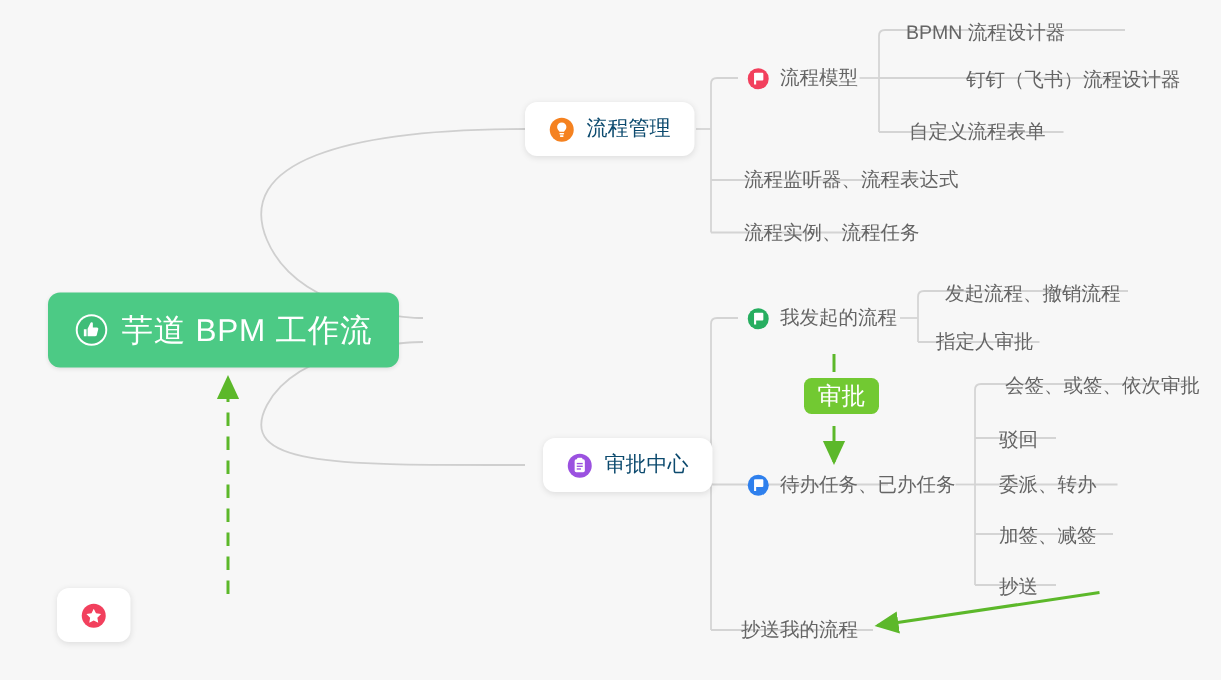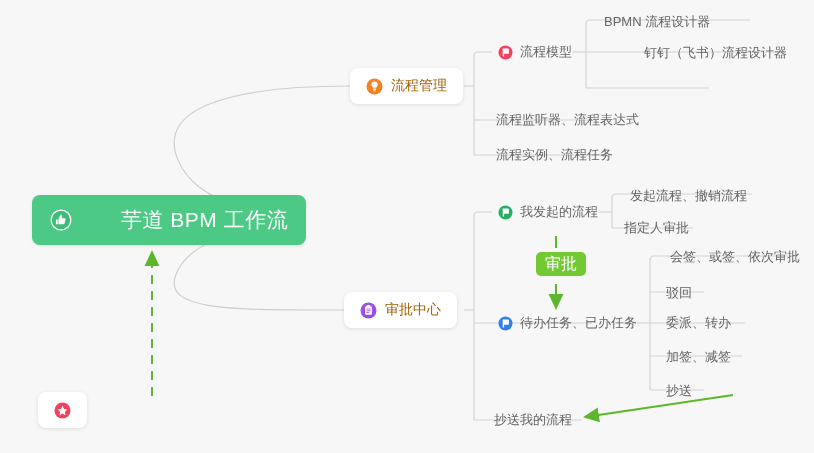--- a/index.html
+++ b/index.html
@@ -47,21 +47,21 @@
     letter-spacing: 0.5px;
     box-shadow: 0 1px 3px rgba(0,0,0,0.10);
   }
   .root-node .label { margin-left: 9px; }
   
   .card-node {
     background: #ffffff;
     border-radius: 8px;
     padding: 0 16px;
     height: 36px;
-    color: #a16207;
+    color: #0c4a6e;
     font-size: 14px;
     box-shadow: 0 1px 4px rgba(0,0,0,0.10);
   }
   .card-node .label { margin-left: 8px; }
   
   .leaf-node {
     color: #656565;
     font-size: 13px;
     height: 26px;
     padding: 0 6px;
@@ -148,21 +148,21 @@
     </g>
 
     <g fill="none">
       <path d="M152,396 L152,252" stroke="#5cb82a" stroke-width="2" stroke-dasharray="9 7" marker-end="url(#arrow-green)"></path>
       <path d="M556,248 L556,236" stroke="#5cb82a" stroke-width="2"></path>
       <path d="M556,284 L556,308" stroke="#5cb82a" stroke-width="2" marker-end="url(#arrow-green2)"></path>
       <path d="M733,395 L585,417" stroke="#5cb82a" stroke-width="2" marker-end="url(#arrow-green3)"></path>
     </g>
   </svg>
 
-  <div class="node root-node" style="left:32px; top:195px;gap:40px;">
+  <div class="node root-node" style="left:32px; top:195px;">
     <span class="icon">
       <svg width="22" height="22" viewBox="0 0 22 22">
         <circle cx="11" cy="11" r="10.5" fill="#ffffff"></circle>
         <circle cx="11" cy="11" r="9.2" fill="#3fbd78"></circle>
         <path d="M8.4 10.2 L10.3 6.3 C10.6 5.5 11.9 5.7 11.9 6.7 L11.9 9.3 L14.6 9.3 C15.3 9.3 15.7 9.9 15.5 10.5 L14.5 14.4 C14.4 14.9 14 15.2 13.5 15.2 L8.4 15.2 Z M5.9 10.5 L7.7 10.5 L7.7 15.2 L5.9 15.2 Z" fill="#ffffff"></path>
       </svg>
     </span>
     <span class="label">芋道 BPM 工作流</span>
   </div>
 
@@ -187,29 +187,32 @@
     </span>
     <span class="label">流程模型</span>
   </div>
 
   <div class="node leaf-node no-icon" style="left:598px; top:9px;">
     <span class="label">BPMN 流程设计器</span>
   </div>
   <div class="node leaf-node no-icon" style="left:610px; top:40px;margin-left:28px;">
     <span class="label">钉钉（飞书）流程设计器</span>
   </div>
+  <div class="node leaf-node no-icon" style="left:600px; top:75px;">
+    <span class="label">自定义流程表单</span>
+  </div>
 
   <div class="node leaf-node no-icon" style="left:490px; top:107px;justify-content:center;">
     <span class="label">流程监听器、流程表达式</span>
   </div>
   <div class="node leaf-node no-icon" style="left:490px; top:142px;">
     <span class="label">流程实例、流程任务</span>
   </div>
 
-  <div class="node card-node" style="left:344px; top:292px;">
+  <div class="node card-node" style="left:362px; top:292px;">
     <span class="icon">
       <svg width="17" height="17" viewBox="0 0 17 17">
         <circle cx="8.5" cy="8.5" r="8" fill="#9b51e0"></circle>
         <rect x="5.1" y="4.2" width="6.8" height="8.6" rx="1.1" fill="#ffffff"></rect>
         <rect x="6.7" y="3.1" width="3.6" height="2" rx="0.8" fill="#ffffff"></rect>
         <rect x="6.5" y="6.6" width="4" height="0.9" fill="#9b51e0"></rect>
         <rect x="6.5" y="8.4" width="4" height="0.9" fill="#9b51e0"></rect>
         <rect x="6.5" y="10.2" width="2.8" height="0.9" fill="#9b51e0"></rect>
       </svg>
     </span>

